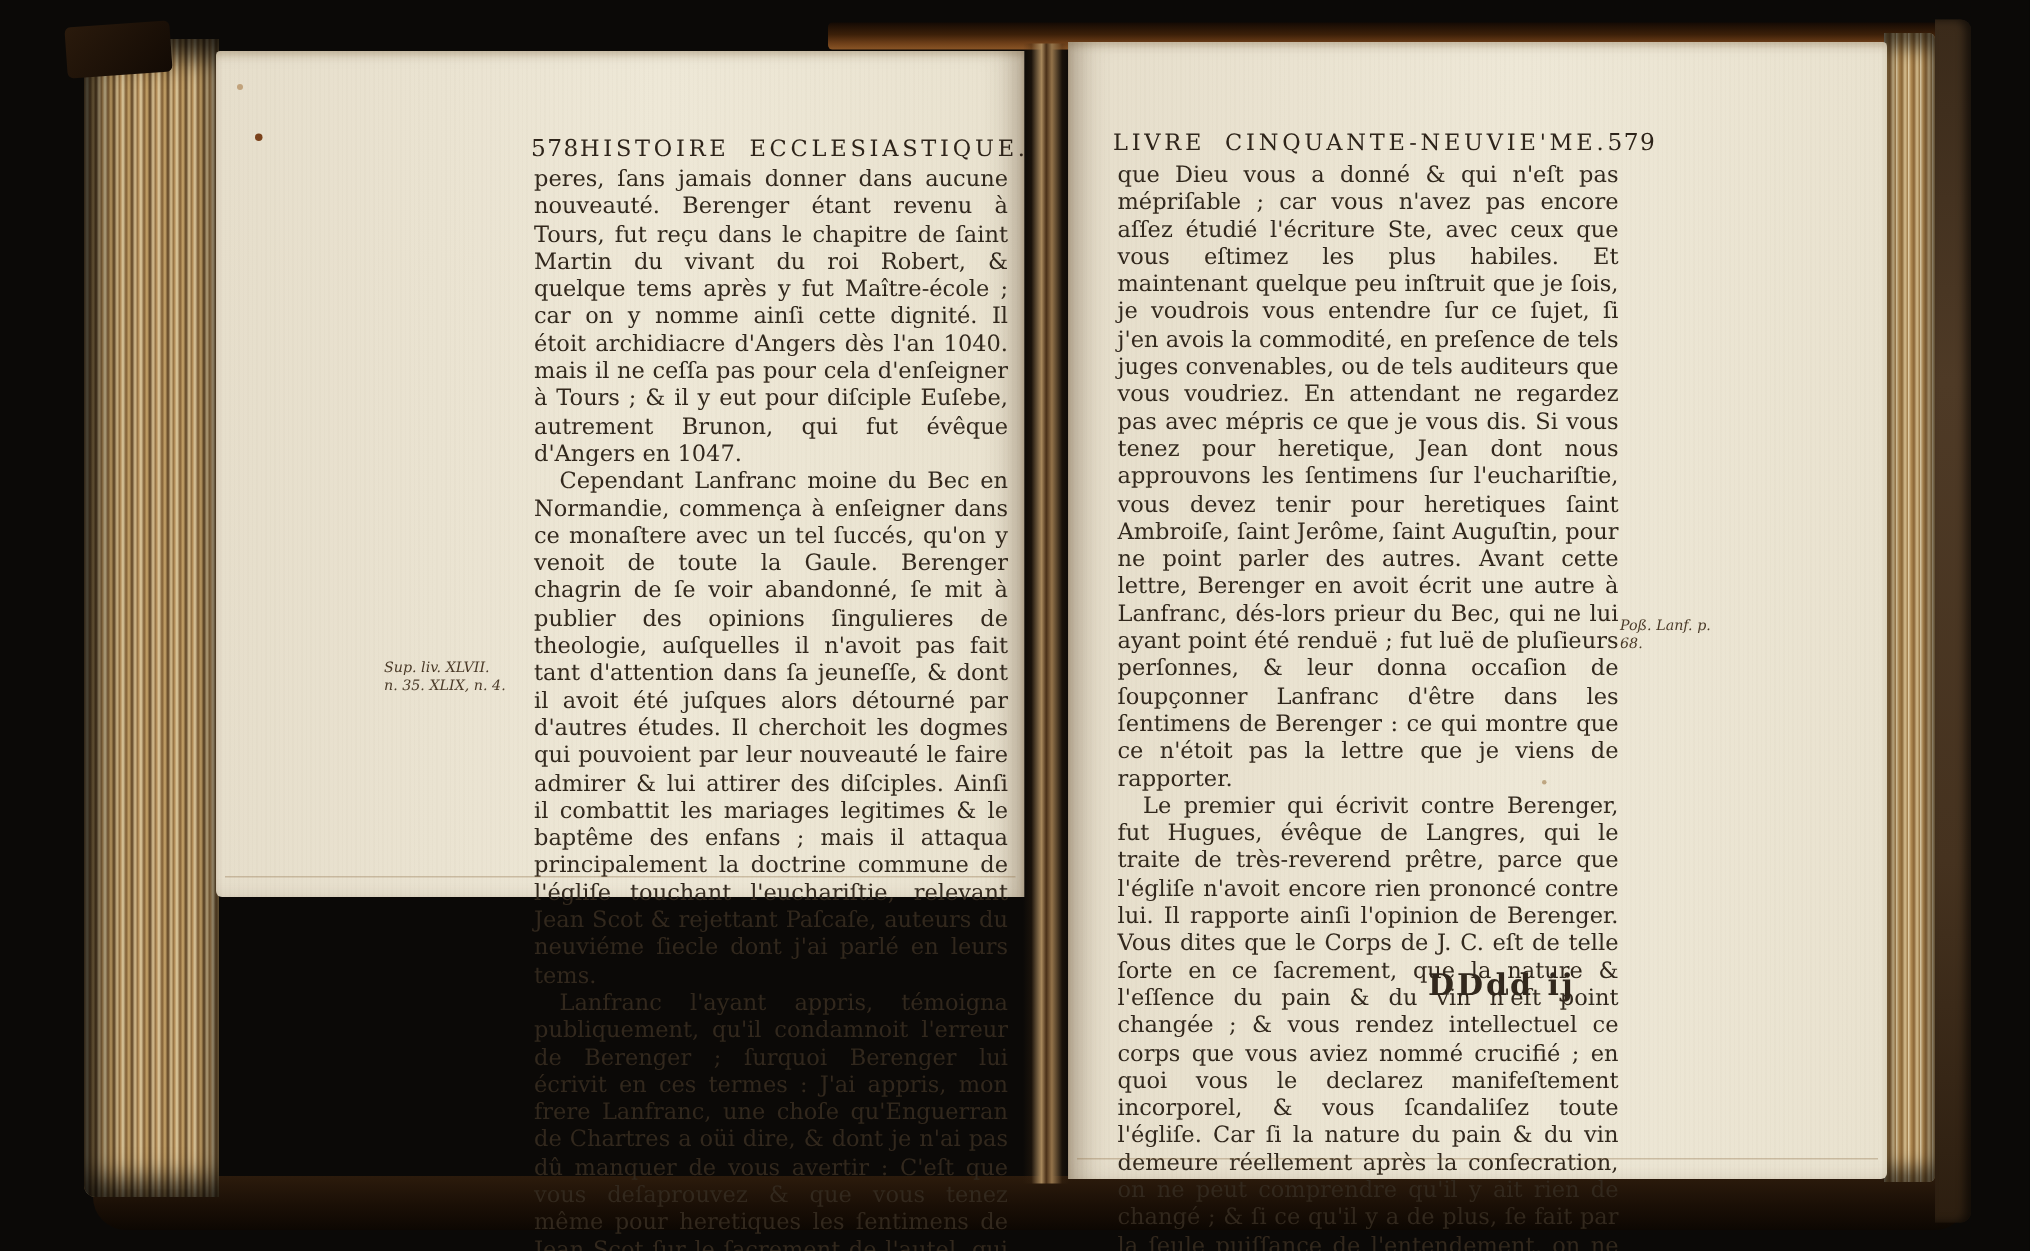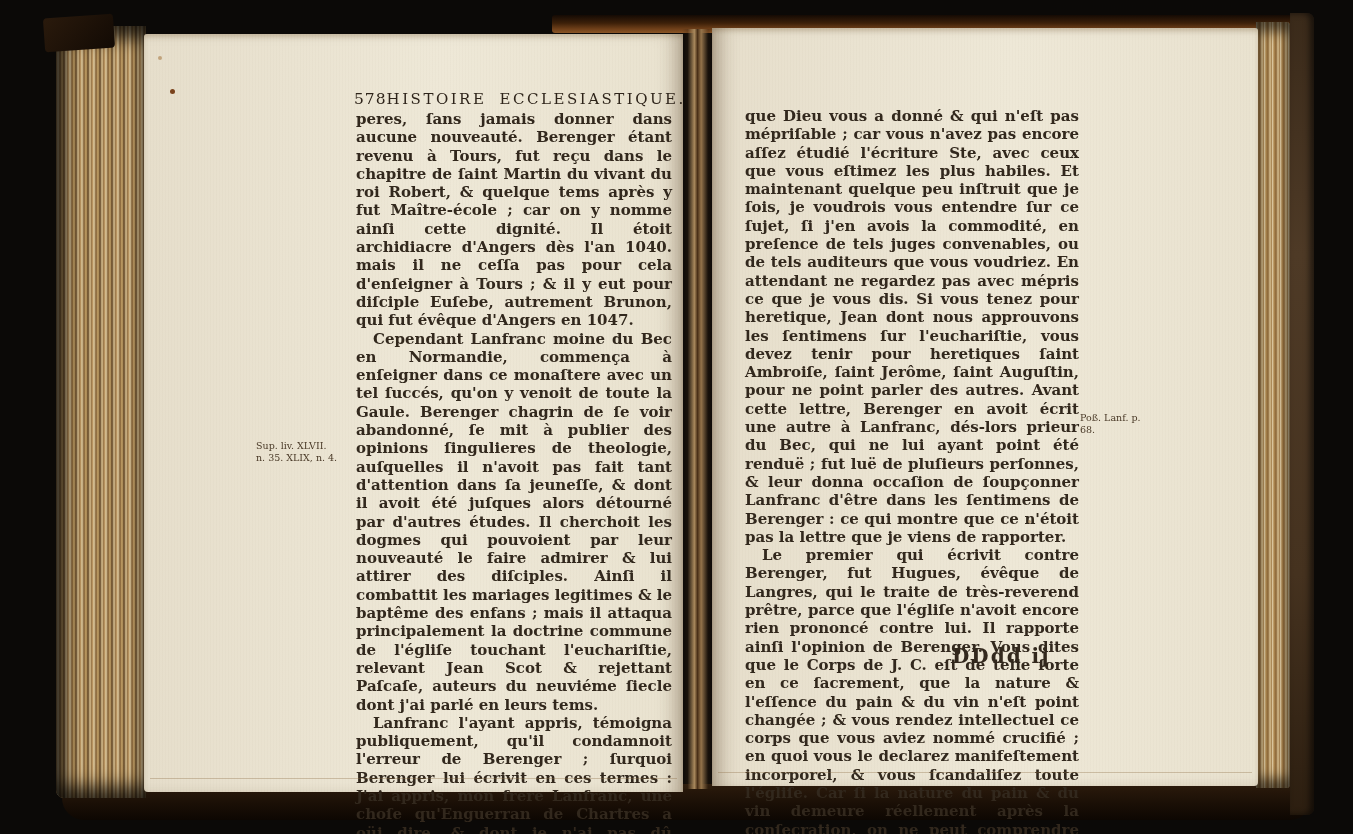--- a/index.html
+++ b/index.html
@@ -56,21 +56,21 @@
     position:absolute;z-index:2;color:#30261c;
     background:
       repeating-linear-gradient(90deg,rgba(90,70,40,.02) 0 1px,rgba(0,0,0,0) 1px 3px),
       linear-gradient(90deg,#e6decb 0%,#eee8d7 55%,#e9e2cf 100%);
   }
   .page:after{ 
     content:"";position:absolute;left:6px;right:6px;bottom:13px;height:1px;
     background:rgba(140,110,70,.35);
   }
   .page-left{
-    left:144px;top:34px;width:539px;height:758px;border-radius:3px 0 0 4px;
+    left:144px;top:34px;width:539px;height:564px;border-radius:3px 0 0 4px;
     box-shadow:inset -16px 0 20px -10px rgba(70,45,20,.40), inset 0 3px 4px rgba(120,90,50,.25);
   }
   .page-right{
     left:712px;top:28px;width:546px;height:758px;border-radius:0 3px 4px 0;
     box-shadow:inset 16px 0 20px -10px rgba(70,45,20,.42), inset 0 3px 4px rgba(120,90,50,.25);
   }
   
   .header{
     position:absolute;display:flex;align-items:baseline;
     font-size:15px;letter-spacing:2.5px;word-spacing:6px;color:#2e241a;white-space:nowrap;
@@ -78,24 +78,24 @@
   .page-left .header{left:210px;top:56px;width:322px;}
   .page-right .header{left:30px;top:58px;width:340px;}
   .header .title{flex:1;text-align:center;}
   .header .folio{letter-spacing:1px;font-size:15.5px;}
   .body{
     position:absolute;text-align:justify;
     font-size:15px;line-height:18.3px;color:#32281d;
   }
   .page-left .body{left:212px;top:76px;width:316px;}
   .page-right .body{left:33px;top:79px;width:334px;}
-  .body p{margin:0;text-indent:17px;font-weight:bold;}
+  .body p{margin:0;text-indent:17px;}
   .body p.cont{text-indent:0;}
   .margin-note{
-    position:absolute;font-size:9.5px;line-height:11.5px;color:#4a3a28;
+    position:absolute;font-style:italic;font-size:9.5px;line-height:11.5px;color:#4a3a28;
   }
   .note-left{left:112px;top:406px;width:104px;text-align:left;}
   .note-right{left:368px;top:384px;width:70px;}
   .signature{
     position:absolute;left:240px;top:616px;font-size:20px;letter-spacing:2px;color:#32281d;
     white-space:nowrap;
     font-weight:bold;
   }
   .fox-spot{position:absolute;border-radius:50%;z-index:4;}
   .spot-a{left:158px;top:56px;width:4px;height:4px;background:#b89468;opacity:.8;}
@@ -125,20 +125,24 @@
     </div>
     <div class="margin-note note-left">
       <span style="display:block">Sup. liv. XLVII.</span>
       <span style="display:block">n. 35. XLIX, n. 4.</span>
     </div>
   </div>
 
   <div class="gutter"></div>
 
   <div class="page page-right">
+    <div class="header">
+      <span class="title">LIVRE CINQUANTE-NEUVIE'ME.</span>
+      <span class="folio">579</span>
+    </div>
     <div class="body">
       <p class="cont">que Dieu vous a donné &amp; qui n'eſt pas mépriſable ; car vous n'avez pas encore aſſez étudié l'écriture Ste, avec ceux que vous eſtimez les plus habiles. Et maintenant quelque peu inſtruit que je ſois, je voudrois vous entendre ſur ce ſujet, ſi j'en avois la commodité, en preſence de tels juges convenables, ou de tels auditeurs que vous voudriez. En attendant ne regardez pas avec mépris ce que je vous dis. Si vous tenez pour heretique, Jean dont nous approuvons les ſentimens ſur l'euchariſtie, vous devez tenir pour heretiques ſaint Ambroiſe, ſaint Jerôme, ſaint Auguſtin, pour ne point parler des autres. Avant cette lettre, Berenger en avoit écrit une autre à Lanfranc, dés-lors prieur du Bec, qui ne lui ayant point été renduë ; fut luë de pluſieurs perſonnes, &amp; leur donna occaſion de ſoupçonner Lanfranc d'être dans les ſentimens de Berenger : ce qui montre que ce n'étoit pas la lettre que je viens de rapporter.</p>
       <p>Le premier qui écrivit contre Berenger, fut Hugues, évêque de Langres, qui le traite de très-reverend prêtre, parce que l'égliſe n'avoit encore rien prononcé contre lui. Il rapporte ainſi l'opinion de Berenger. Vous dites que le Corps de J. C. eſt de telle ſorte en ce ſacrement, que la nature &amp; l'eſſence du pain &amp; du vin n'eſt point changée ; &amp; vous rendez intellectuel ce corps que vous aviez nommé crucifié ; en quoi vous le declarez manifeſtement incorporel, &amp; vous ſcandaliſez toute l'égliſe. Car ſi la nature du pain &amp; du vin demeure réellement après la conſecration, on ne peut comprendre qu'il y ait rien de changé ; &amp; ſi ce qu'il y a de plus, ſe fait par la ſeule puiſſance de l'entendement, on ne comprend pas comment il ſubſiſte, puiſque l'entendement examine ſeulement les choſes, &amp; ne les produit pas. Il finit en</p>
     </div>
     <div class="margin-note note-right">Poß. Lanf. p. 68.</div>
     <div class="signature">DDdd ij</div>
   </div>
 
   <div class="fox-spot spot-a"></div>
   <div class="fox-spot spot-b"></div>

